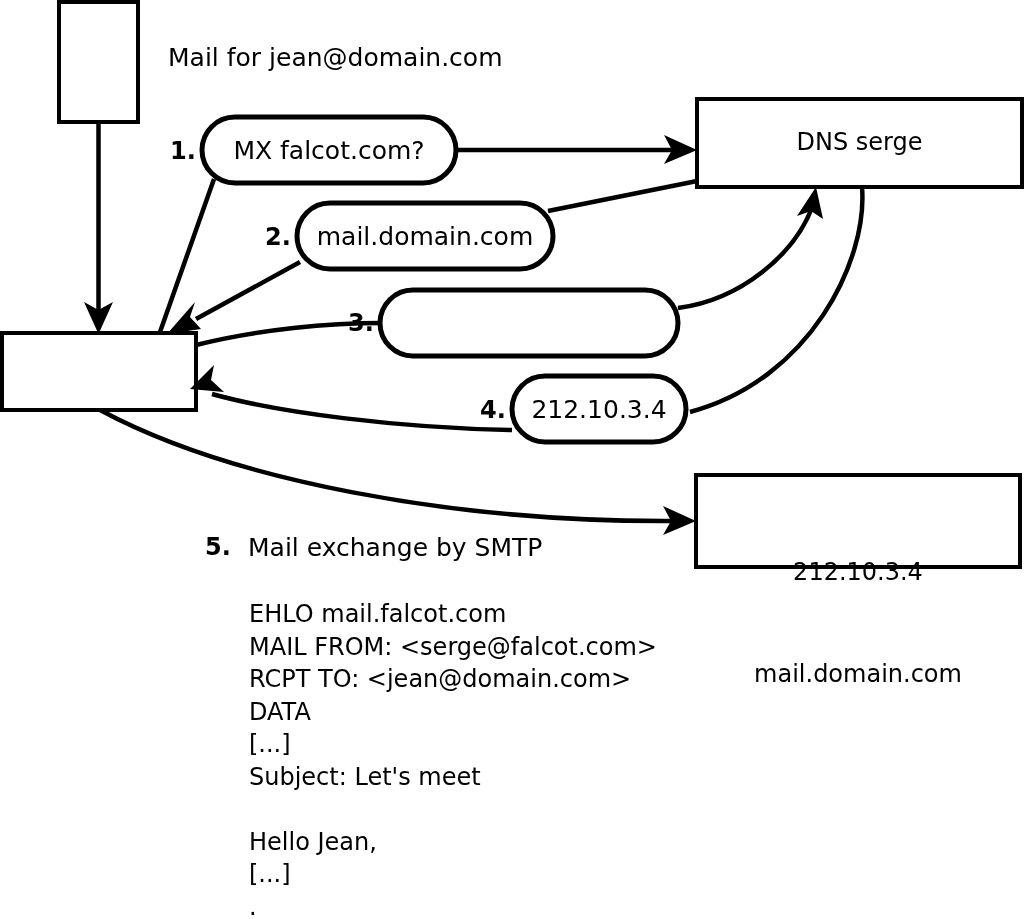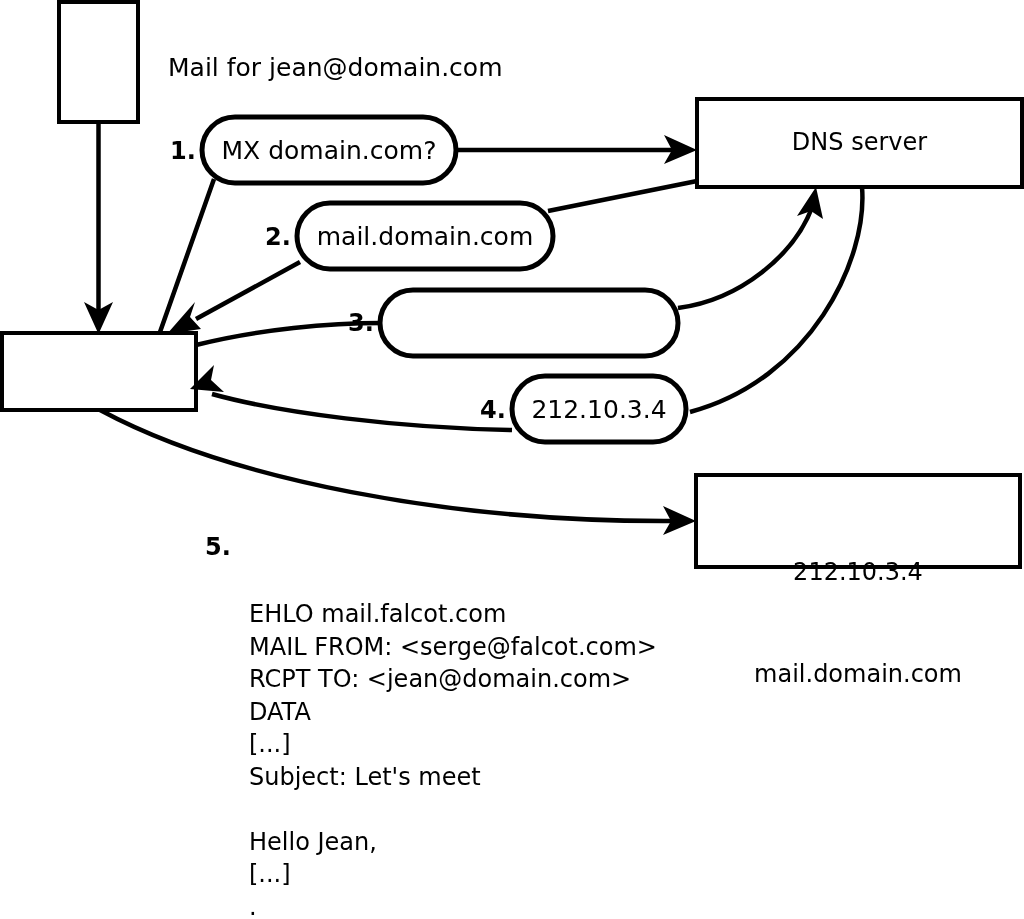--- a/index.html
+++ b/index.html
@@ -117,40 +117,41 @@
     <path class="edge" d="M 862 187 C 868 260, 810 380, 690 412"></path>
 
     <path class="edge" d="M 512 430 C 400 428, 280 413, 212 394"></path>
     <polygon class="arrowhead" points="190,389 224,392 211,380 214,365"></polygon>
 
     <path class="edge" d="M 100 410 C 230 480, 450 522, 672 521"></path>
     <polygon class="arrowhead" points="696,521 663,506 671,521 663,535"></polygon>
 
   </svg>
 
-  <div class="lbl caption" style="left:168px; top:55px;text-align:center;">Mail for jean@domain.com</div>
+  <div class="lbl caption" style="left:168px; top:45px;text-align:center;">Mail for jean@domain.com</div>
 
 
-  <div class="lbl node-text" style="left:697px; top:130px; width:325px;">DNS server</div>
+  <div class="lbl node-text" style="left:697px; top:130px; width:325px;">DNS serge</div>
 
   <div class="lbl two-line" style="left:696px; top:487px; width:324px;">
     <div>212.10.3.4</div>
     <div>mail.domain.com</div>
   </div>
 
   <div class="lbl step-num" style="left:170px; top:139px;">1.</div>
   <div class="lbl step-num" style="left:265px; top:225px;">2.</div>
   <div class="lbl step-num" style="left:348px; top:311px;">3.</div>
   <div class="lbl step-num" style="left:480px; top:398px;">4.</div>
   <div class="lbl step-num" style="left:205px; top:535px;">5.</div>
 
-  <div class="lbl bubble-text" style="left:202px; top:138px; width:254px;">MX domain.com?</div>
+  <div class="lbl bubble-text" style="left:202px; top:138px; width:254px;">MX falcot.com?</div>
   <div class="lbl bubble-text" style="left:297px; top:224px; width:256px;">mail.domain.com</div>
   <div class="lbl bubble-text" style="left:512px; top:397px; width:174px;">212.10.3.4</div>
 
+  <div class="lbl caption" style="left:248px; top:535px;">Mail exchange by SMTP</div>
 
   <div class="lbl smtp-block" style="left:249px; top:598px;">EHLO mail.falcot.com
 MAIL FROM: &lt;serge@falcot.com&gt;
 RCPT TO: &lt;jean@domain.com&gt;
 DATA
 [...]
 Subject: Let's meet
 
 Hello Jean,
 [...]

